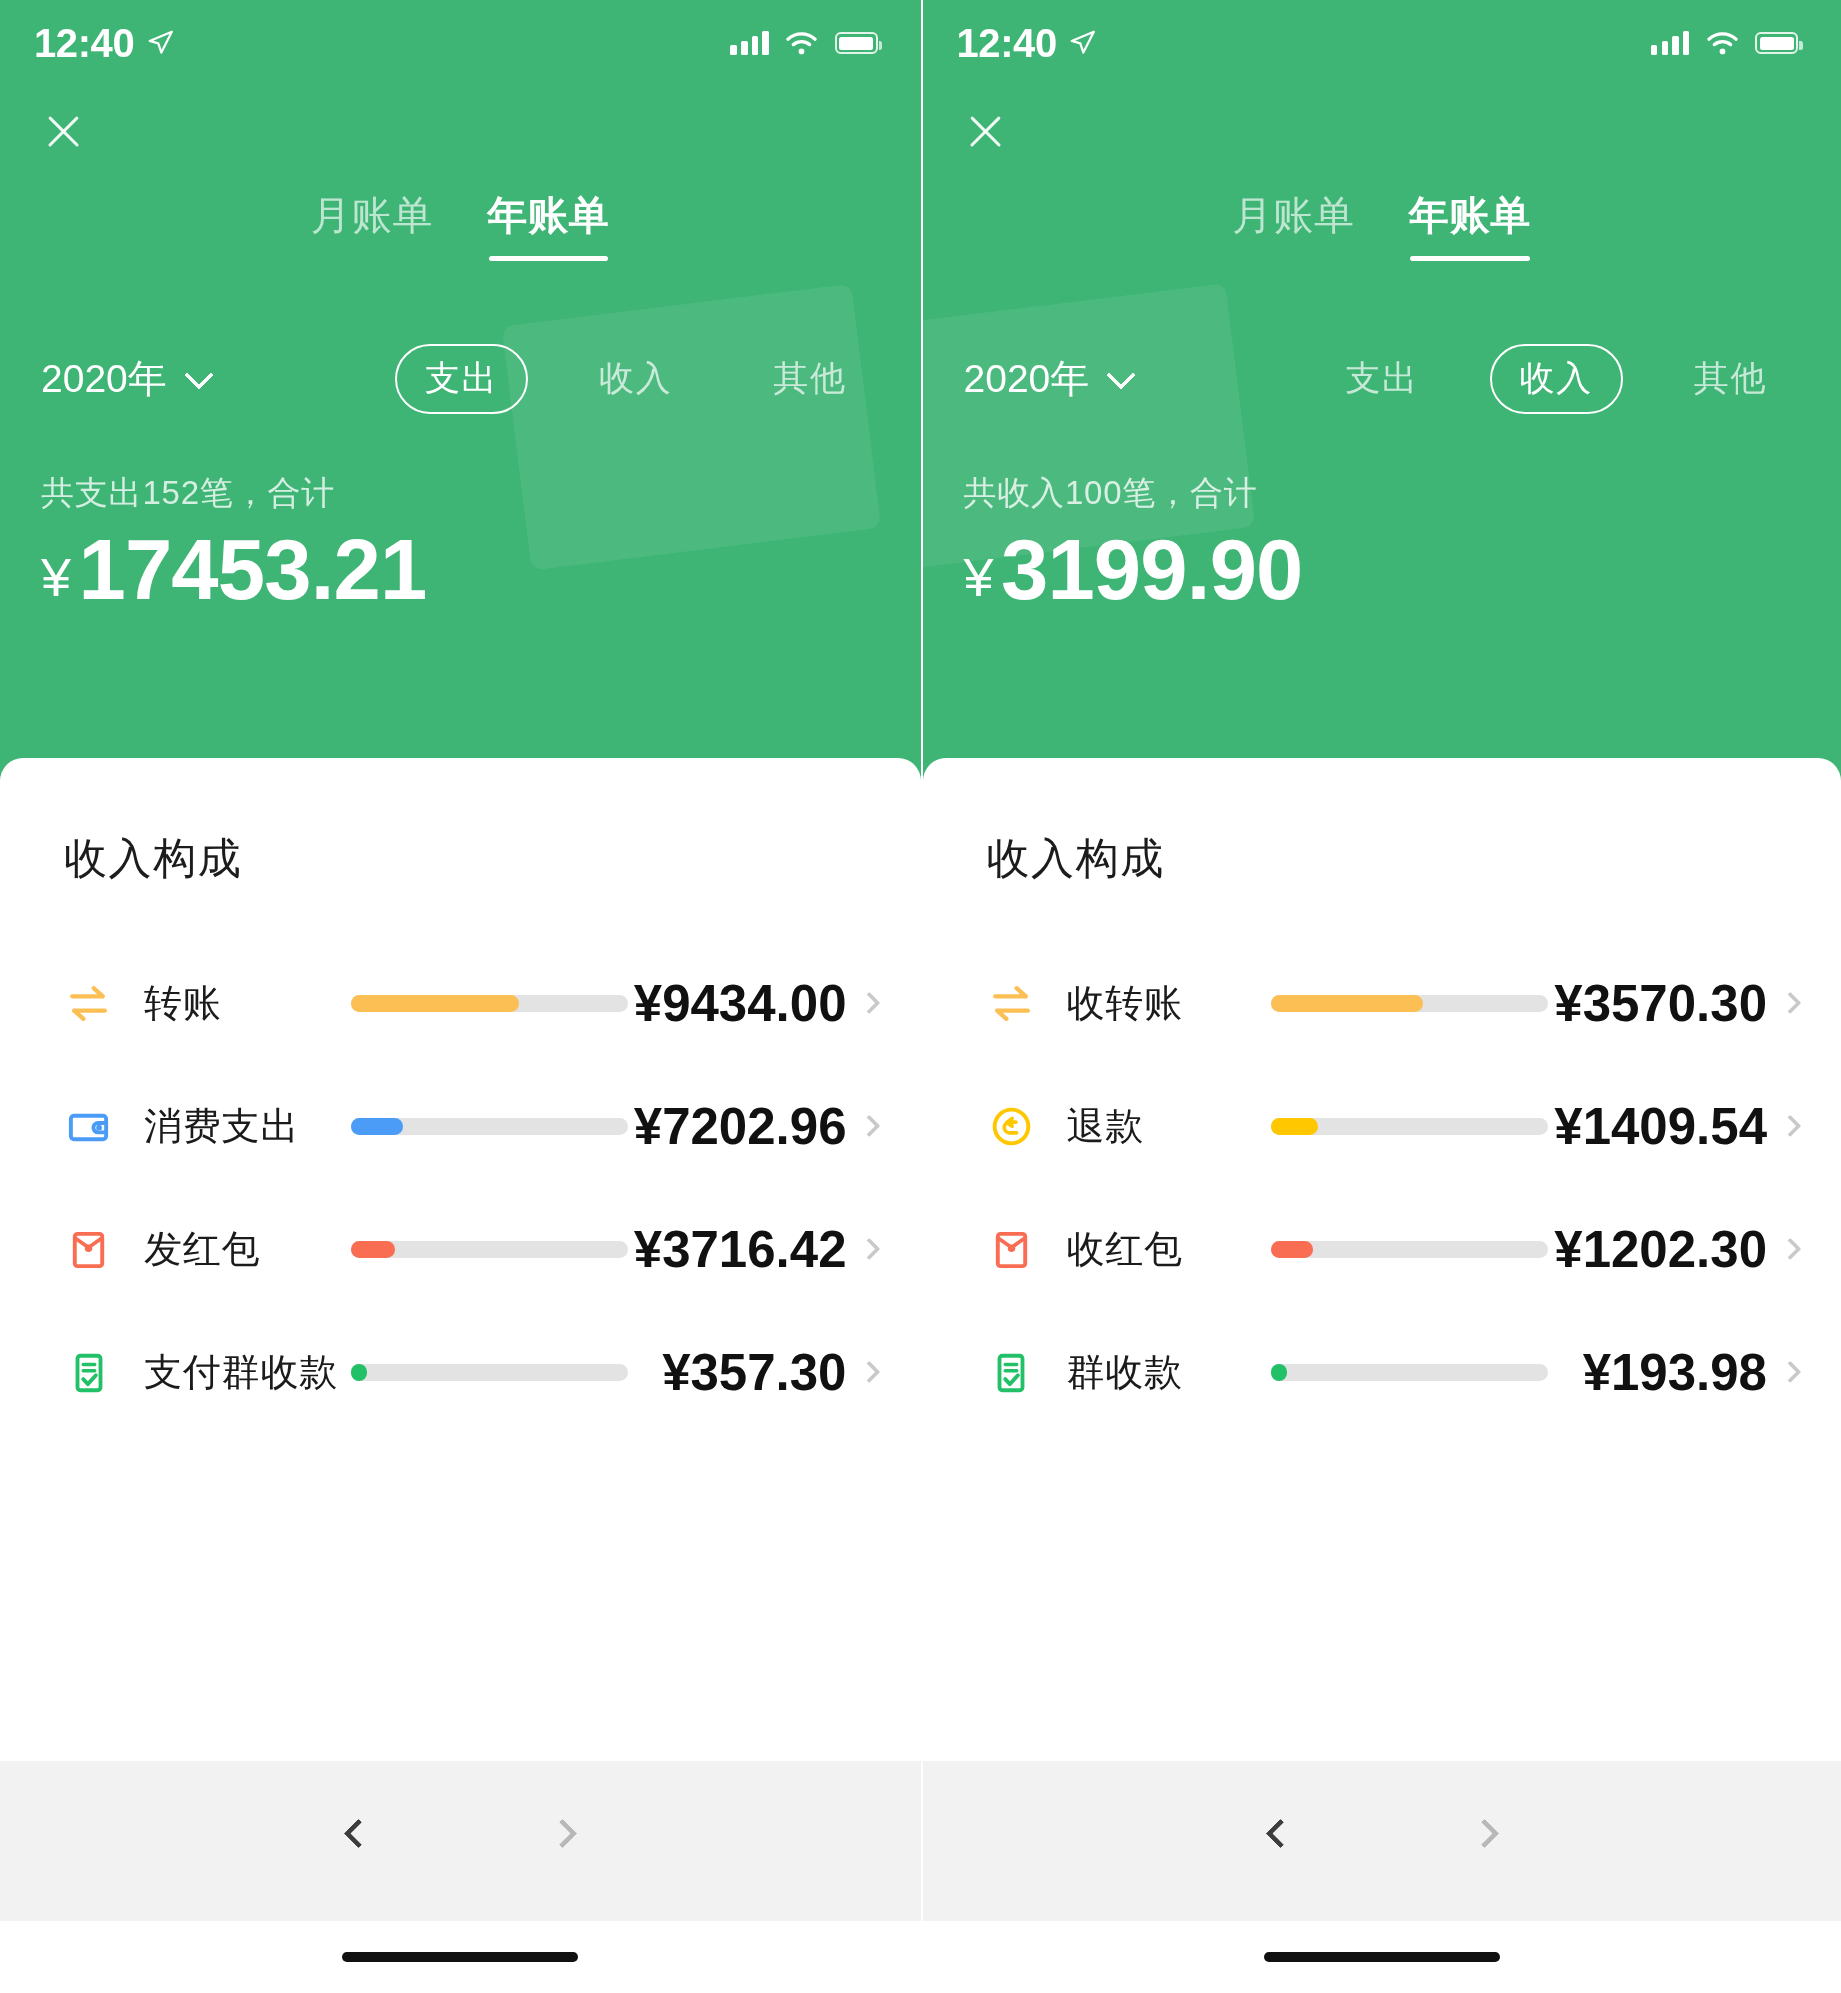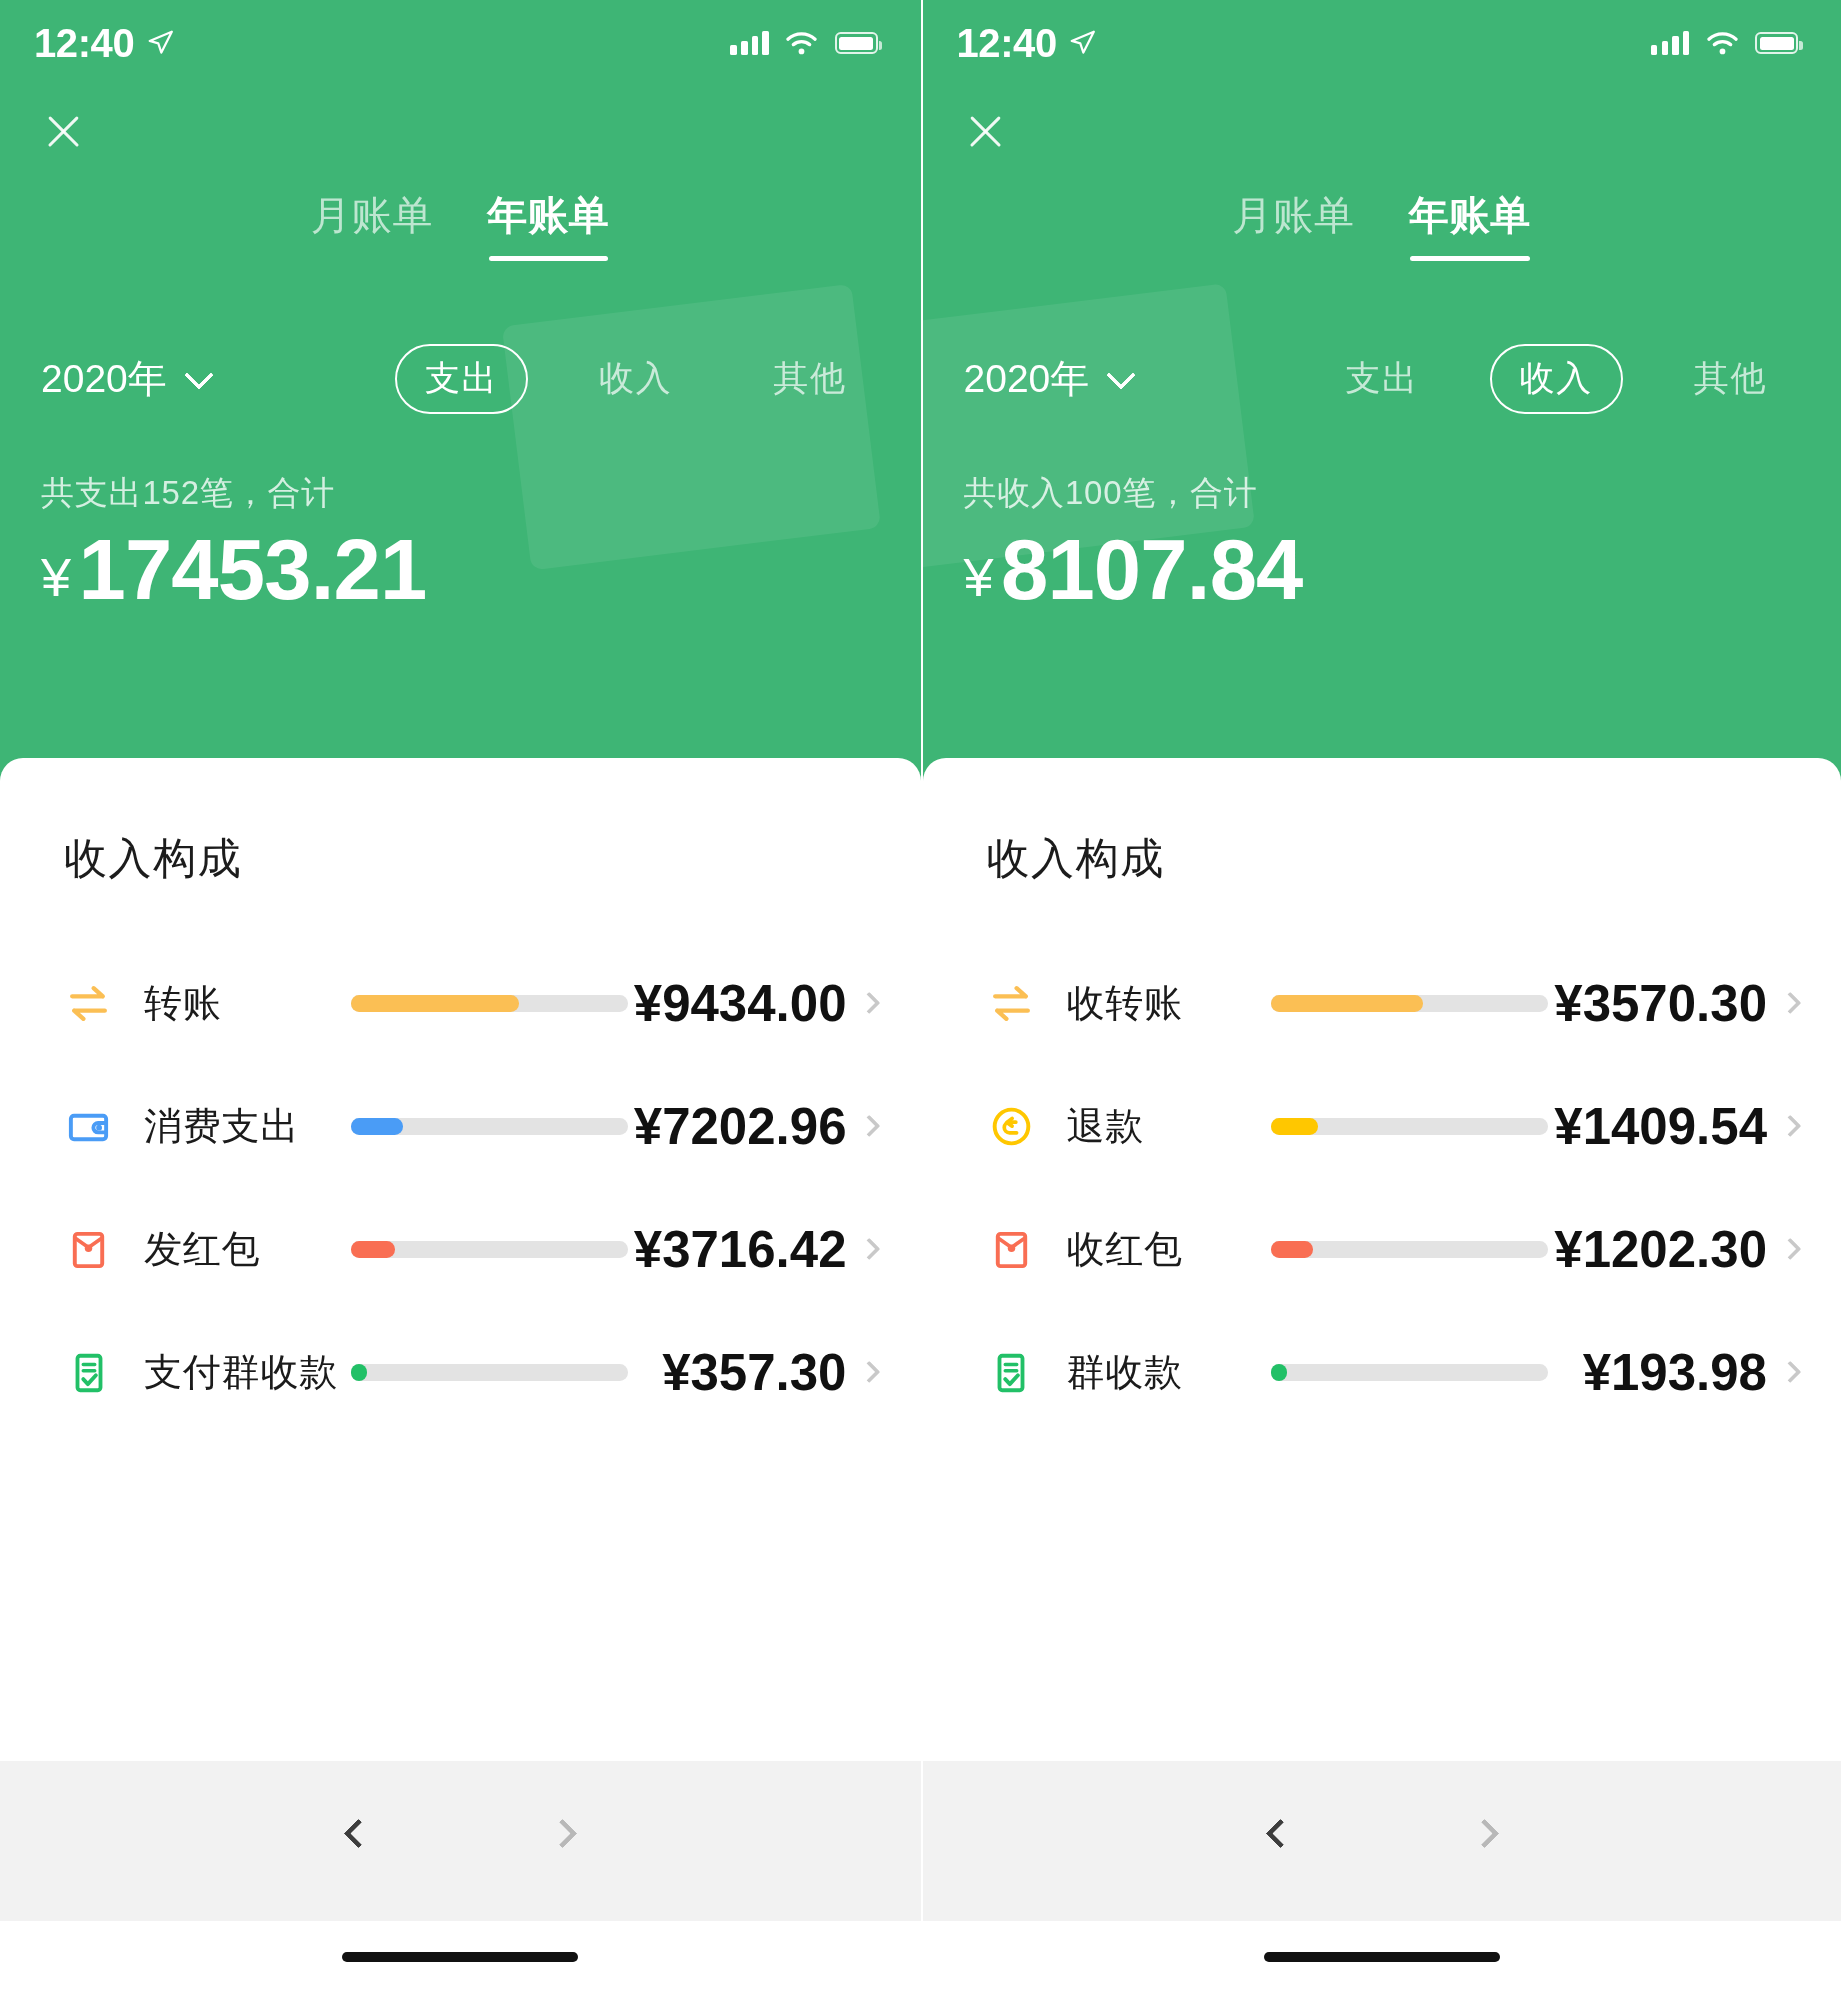--- a/index.html
+++ b/index.html
@@ -308,21 +308,21 @@
         <div class="seg">
           <div class="seg-item">支出</div>
           <div class="seg-item on">收入</div>
           <div class="seg-item">其他</div>
         </div>
       </div>
 
       <div class="summary">
         <div class="sum-label">共收入100笔，合计</div>
         <div class="sum-amount">
-          <span class="cur">¥</span><span>8107.84</span>
+          <span class="cur">¥</span><span>3199.90</span>
         </div>
       </div>
     </div>
 
     <div class="card">
       <div class="card-title">收入构成</div>
       <div class="rows">
 
         <div class="row">
           <span class="r-icon">

